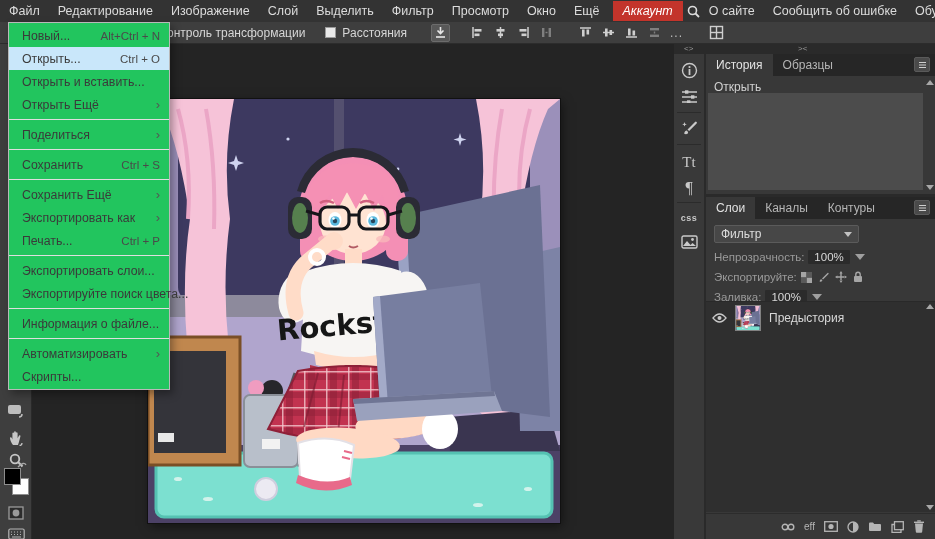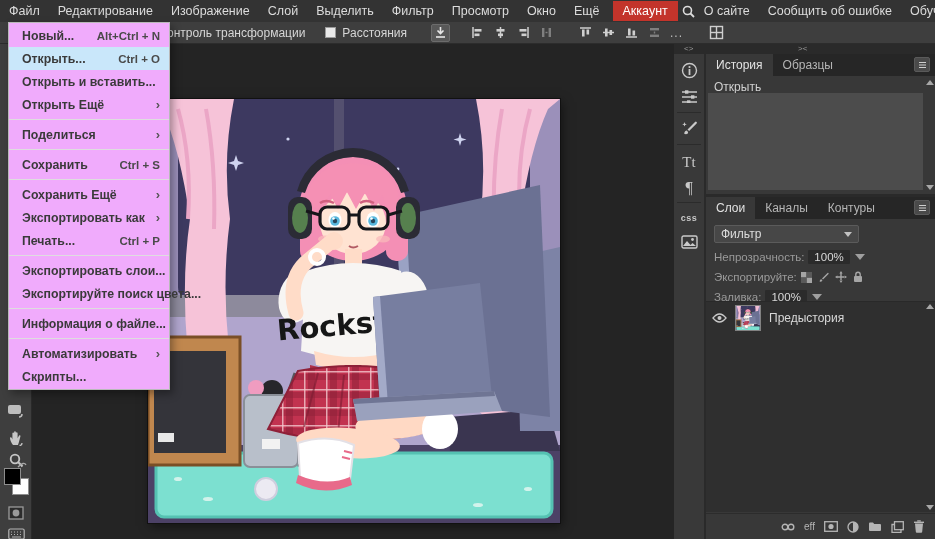--- a/index.html
+++ b/index.html
@@ -3,21 +3,21 @@
 <meta charset="utf-8">
 <style>
   * { margin:0; padding:0; box-sizing:border-box; }
   html,body { width:935px; height:539px; overflow:hidden; }
   body { background:#242424; font-family:"Liberation Sans","DejaVu Sans",sans-serif; position:relative; }
   .abs { position:absolute; }
 
   
   .menubar { left:0; top:0; width:935px; height:22px; background:#333333; display:flex; align-items:center; font-size:12.5px; color:#dcdcdc; z-index:40; }
   .menubar .mitem { padding:0 9px; line-height:22px; cursor:default; white-space:nowrap; }
-  .menubar .account { background:#c3342b; color:#fff; padding:2px 10px; margin:8px 4px; line-height:16px; }
+  .menubar .account { background:#c3342b; color:#fff; padding:2px 10px; margin:8px 4px; line-height:16px;font-style:italic; }
   .menubar .ico { width:20px; height:22px; display:flex; align-items:center; justify-content:center; }
 
   
   .optionsbar { left:0; top:22px; width:935px; height:22px; background:#3e3e3e; border-bottom:1px solid #2c2c2c; display:flex; align-items:center; font-size:12px; color:#d6d6d6; z-index:10; }
   .optionsbar .chk { width:11px; height:11px; background:#e9e9e9; border:1px solid #9a9a9a; display:inline-block; margin-right:6px; }
   .optgroup { display:flex; align-items:center; }
   .opticon { width:19px; height:18px; display:flex; align-items:center; justify-content:center; margin:0 2px; }
   .opticon.lit { background:#585858; border:1px solid #6c6c6c; border-radius:2px; }
   .opticon.dim svg { opacity:.45; }
   .more-dots { color:#bdbdbd; letter-spacing:1px; margin:0 4px; font-size:12px; }
@@ -25,21 +25,21 @@
   
   .toolbar { left:0; top:44px; width:32px; height:495px; background:#3e3e3e; border-right:1px solid #2a2a2a; z-index:5; }
   .tool { position:absolute; left:3px; width:26px; height:22px; display:flex; align-items:center; justify-content:center; }
   .swatch { position:absolute; border:1px solid #8d8d8d; }
 
   
   .canvas-wrap { left:148px; top:99px; width:412px; height:424px; box-shadow:0 0 0 1px #111, 2px 3px 10px rgba(0,0,0,.5); z-index:1; }
   .canvas-wrap svg { display:block; }
 
   
-  .filemenu { left:8px; top:22px; width:162px; background:#f0abfc; border:1px solid #b9b9b9; box-shadow:3px 4px 8px rgba(0,0,0,.35); z-index:50; padding:1px 0;font-weight:bold; }
+  .filemenu { left:8px; top:22px; width:162px; background:#22c55e; border:1px solid #b9b9b9; box-shadow:3px 4px 8px rgba(0,0,0,.35); z-index:50; padding:1px 0; }
   .mi { height:23px; display:flex; align-items:center; padding:0 9px 0 13px; font-size:12.3px; color:#3a3a3a; cursor:default; }
   .mi .lbl { flex:1; white-space:nowrap; }
   .mi .sc { color:#4a4a4a; font-size:11.5px; white-space:nowrap; }
   .mi .sub { color:#555; font-size:13px; margin-left:6px; }
   .mi.hl { background:#c9e7fa; }
   .menu-sep { height:1px; background:#dedede; margin:3px 0; }
 
   
   .dock { left:674px; top:44px; width:261px; height:495px; background:#2a2a2a; z-index:5; }
   .collapse-bar { position:absolute; left:0; top:0; width:261px; height:10px; color:#9a9a9a; font-size:8px; line-height:10px; }

